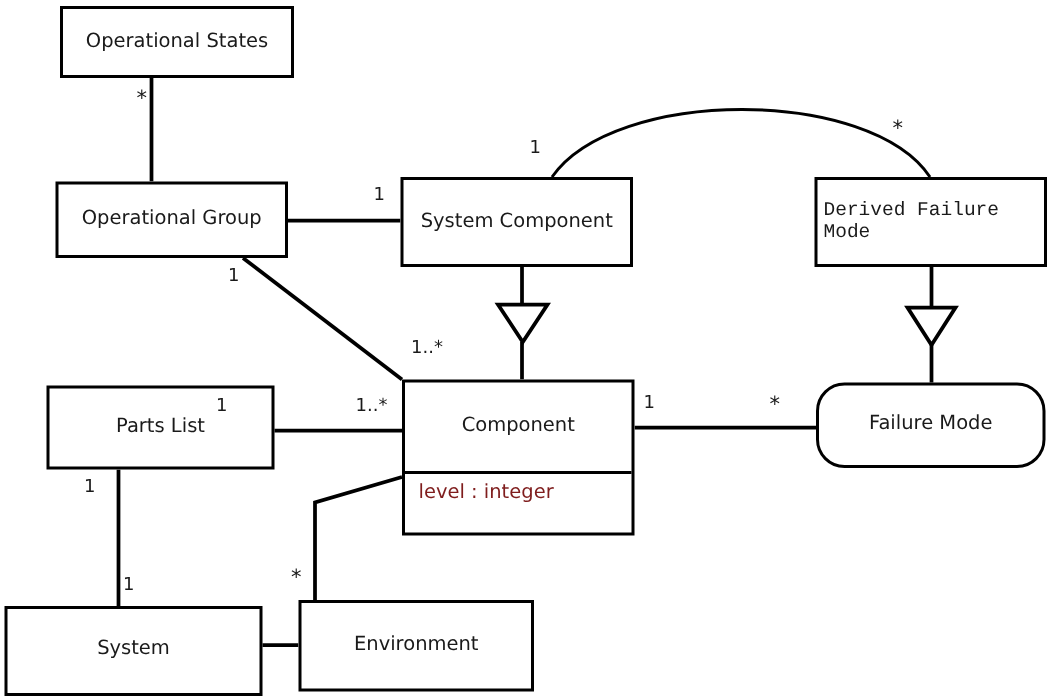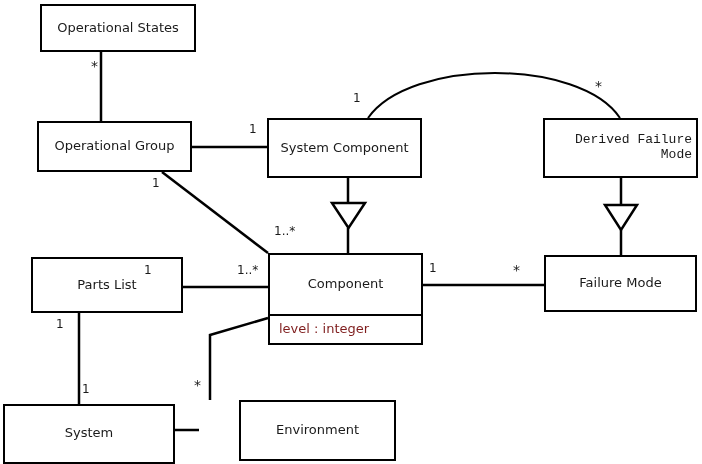--- a/index.html
+++ b/index.html
@@ -33,21 +33,21 @@
   }
   .uml-name-compartment {
     display: flex;
     align-items: center;
     justify-content: center;
     box-sizing: border-box;
     width: 100%;
     height: 100%;
     font-size: 13px;
     color: #1a1a1a;
-    text-align: right;
+    text-align: left;
     line-height: 1.15;
     padding: 0 4px;
   }
   .uml-class.has-attrs .uml-name-compartment {
     height: auto;
     border-bottom: 2px solid #000000;
   }
   .uml-attr-compartment {
     box-sizing: border-box;
     font-size: 13px;
@@ -114,34 +114,34 @@
   </div>
 
   <div class="uml-class" style="left:543px; top:118px; width:155px; height:60px;font-family:Liberation Mono, monospace;">
     <div class="uml-name-compartment">Derived Failure Mode</div>
   </div>
 
   <div class="uml-class" style="left:3px; top:257px; width:152px; height:56px;margin-left:28px;">
     <div class="uml-name-compartment">Parts List</div>
   </div>
 
-  <div class="uml-class has-attrs" style="left:268px; top:253px; width:155px; height:92px;">
+  <div class="uml-class has-attrs" style="left:268px; top:253px; width:155px; height:104px;">
     <div class="uml-name-compartment" style="height:61px;">Component</div>
     <div class="uml-attr-compartment">level : integer</div>
   </div>
 
-  <div class="uml-class" style="left:544px; top:255px; width:153px; height:57px;">
+  <div class="uml-class" style="left:544px; top:255px; width:153px; height:57px;border-radius:19px;">
     <div class="uml-name-compartment">Failure Mode</div>
   </div>
 
   <div class="uml-class" style="left:3px; top:404px; width:172px; height:60px;">
     <div class="uml-name-compartment" style="height:54px;">System</div>
   </div>
 
-  <div class="uml-class" style="left:199px; top:400px; width:157px; height:61px;margin-left:40px;">
+  <div class="uml-class" style="left:199px; top:400px; width:157px; height:61px;">
     <div class="uml-name-compartment">Environment</div>
   </div>
 
   <div class="mult-label star" style="left:91px; top:59px;">*</div>
 
   <div class="mult-label" style="left:249px; top:123px;">1</div>
 
   <div class="mult-label" style="left:152px; top:177px;">1</div>
 
   <div class="mult-label" style="left:353px; top:92px;">1</div>

